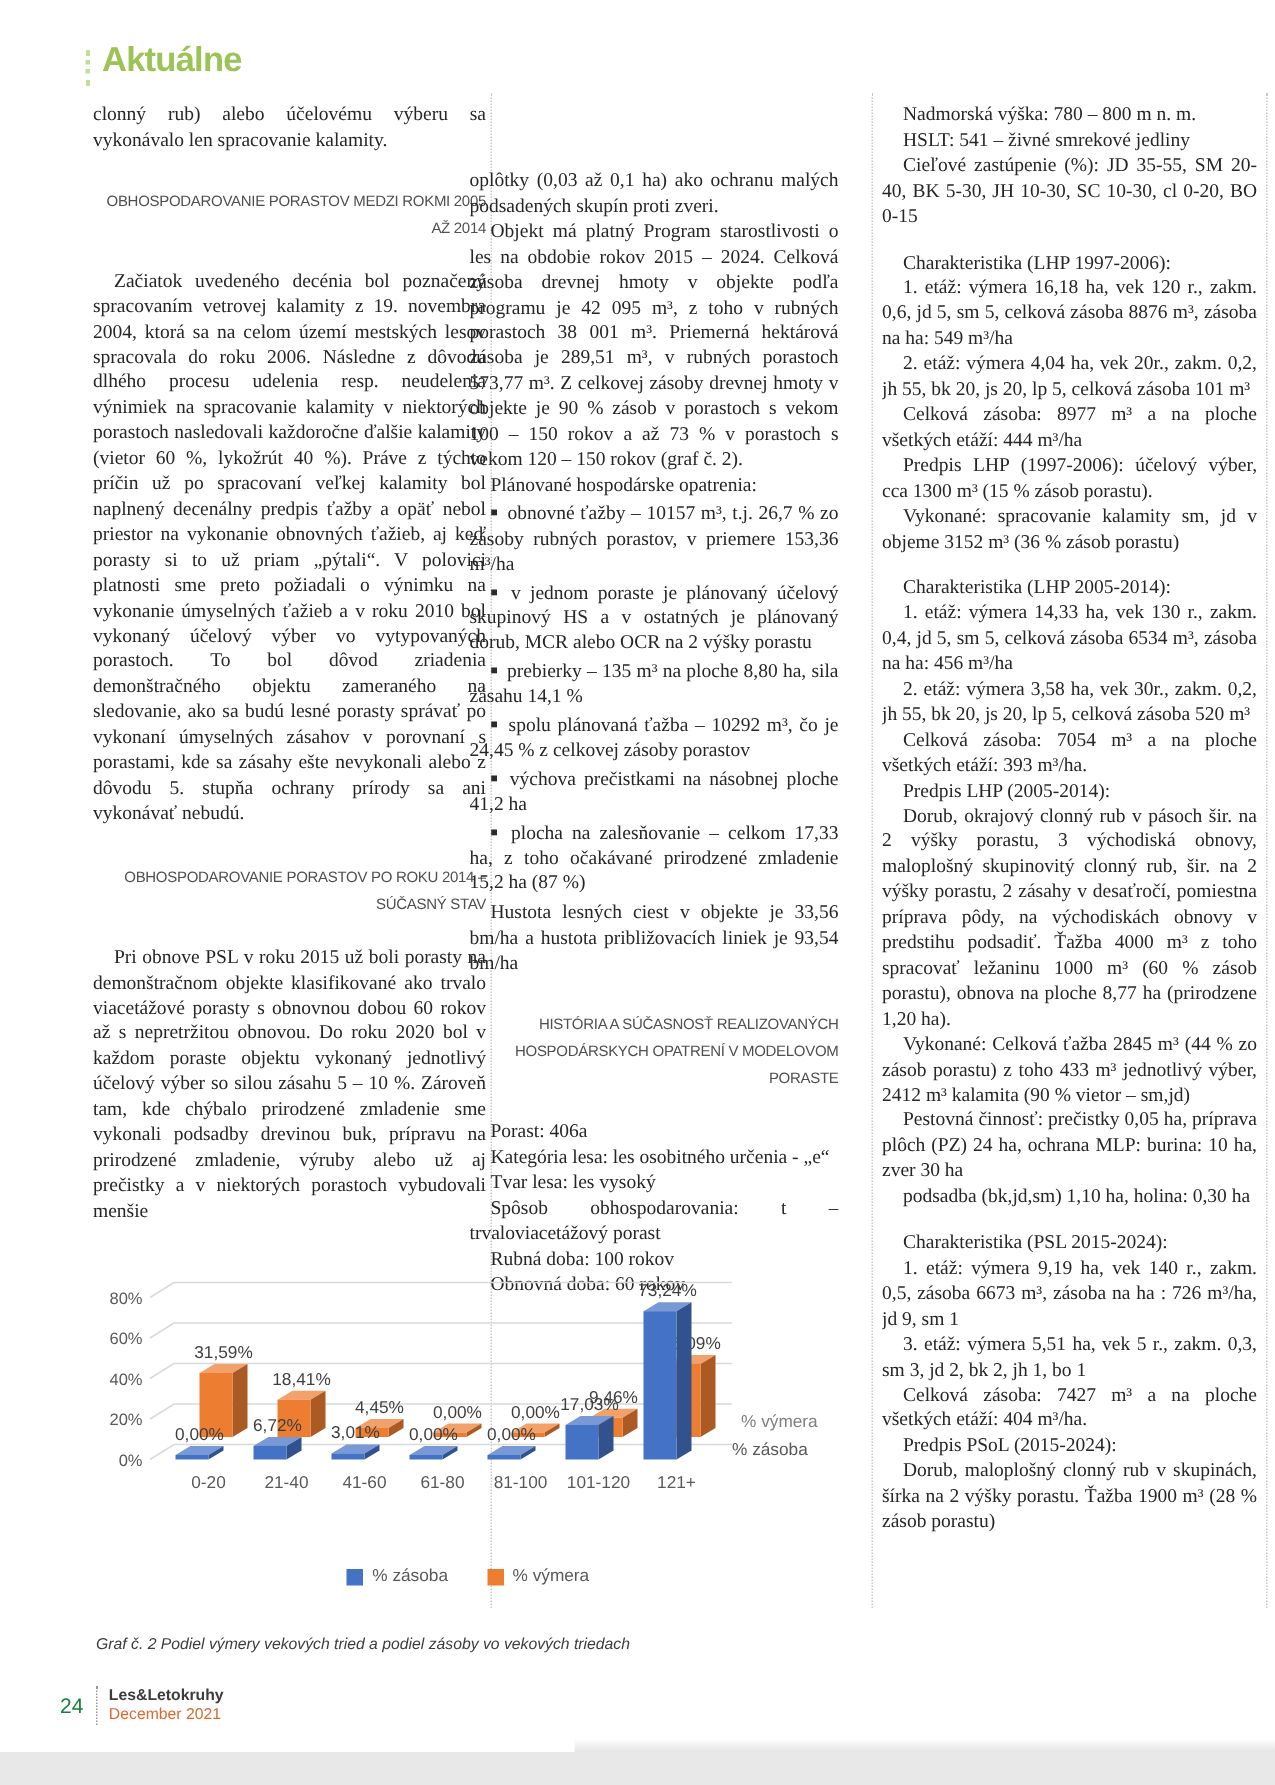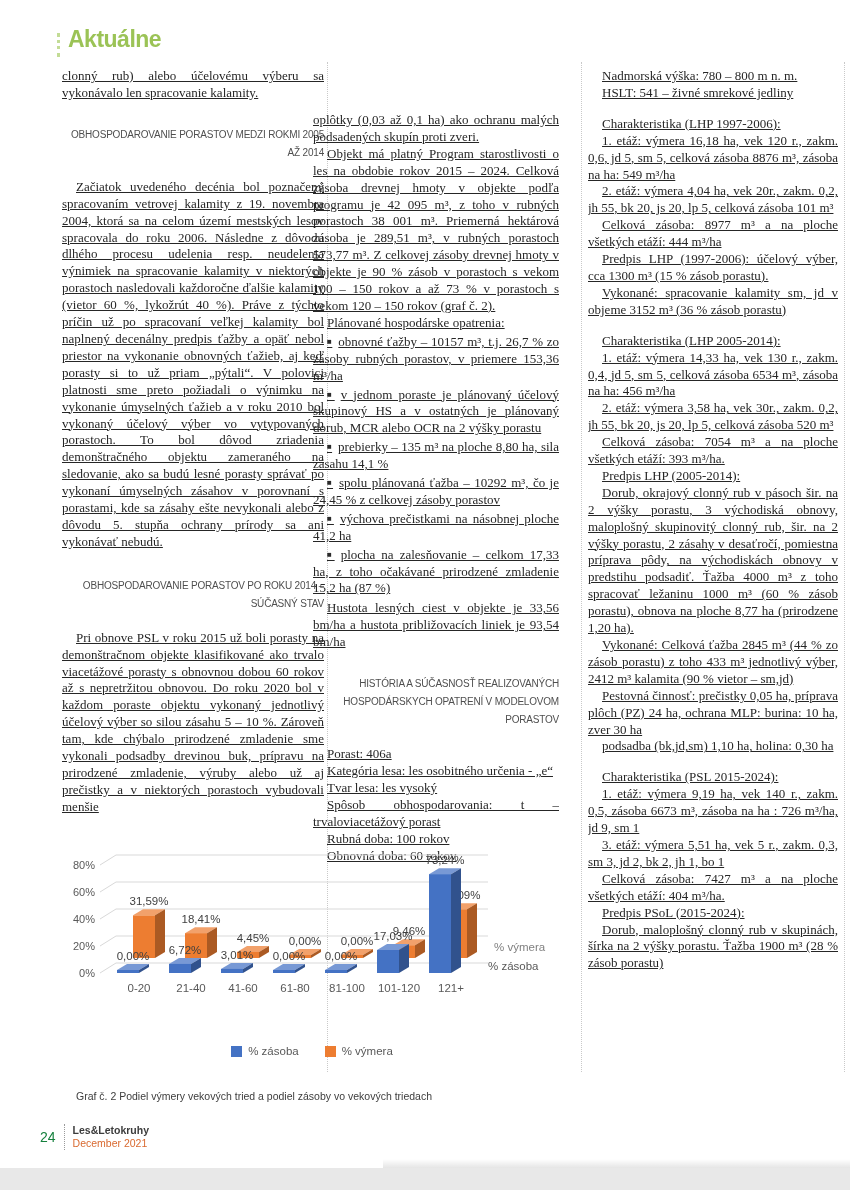--- a/index.html
+++ b/index.html
@@ -9,37 +9,37 @@
   .green-rule{position:absolute;left:57px;top:33px;height:24px;border-left:3px dotted #c3dc96;}
   .section-label{position:absolute;left:68px;top:26px;font-family:"Liberation Sans",sans-serif;
         font-weight:700;font-size:23px;letter-spacing:-0.5px;color:#9bc356;}
   
   .col{position:absolute;top:68px;font-size:13px;line-height:16.9px;text-align:justify;overflow:hidden;}
   .col1{left:62px;width:262px;height:780px;}
   .col2{left:313px;width:246px;height:762px;margin-top:44px;}
   .col3{left:588px;width:250px;height:1052px;}
   .gutter{position:absolute;top:62px;height:1010px;border-left:1px dotted #c9c9c9;}
   .g1{left:327px;} .g2{left:581px;} .g3{left:844px;}
-  p{margin:0;text-decoration:underline;}
+  p{margin:0;}
   p.ind{text-indent:14px;}
   .subhead{font-family:"Liberation Sans",sans-serif;font-weight:400;font-size:10px;
         line-height:18px;letter-spacing:-0.2px;color:#4f4f4f;text-align:right;margin:24px 0 17px 0;}
   .mt{margin-top:26px;}
   .bullet{margin:2px 0;}
   .sq{font-size:8px;vertical-align:2px;margin-right:6px;color:#2b2b2b;}
   .gap{margin-top:14px;}
   
   .chart-wrap{position:absolute;left:56px;top:820px;width:512px;font-family:"Liberation Sans",sans-serif;}
   .chart-wrap svg{display:block;}
   .legend{display:flex;justify-content:center;gap:26px;margin-top:40px;
         font-size:11.5px;color:#595959;align-items:center;}
   .legend .item{display:flex;align-items:center;gap:6px;}
   .legend .swatch{width:11px;height:11px;display:inline-block;}
-  .caption{position:absolute;left:76px;top:1090px;font-family:"Liberation Sans",sans-serif;
-        font-size:10.5px;color:#3d3d3d;}
+  .caption{position:absolute;left:64px;top:1090px;font-family:"Liberation Sans",sans-serif;
+        font-style:italic;font-size:10.5px;color:#3d3d3d;}
   
   .footer{position:absolute;left:40px;top:1124px;display:flex;align-items:center;
         font-family:"Liberation Sans",sans-serif;}
   .pageno{font-size:14px;color:#15803d;margin-right:8px;}
   .fsep{border-left:1px dotted #9a9a9a;height:26px;margin-right:8px;}
   .mag{font-size:10.5px;font-weight:700;color:#3c3c3c;line-height:13px;}
   .issue{font-size:10.5px;font-weight:400;color:#d9692f;line-height:13px;}
   .scan-shadow{position:absolute;right:0;bottom:0;width:55%;height:9px;
         background:linear-gradient(to top,rgba(0,0,0,0.10),rgba(0,0,0,0));}
 </style>
@@ -75,21 +75,21 @@
 
         <p class="ind bullet"><span class="sq">■</span><span>prebierky – 135 m³ na ploche 8,80 ha, sila zásahu 14,1 %</span></p>
 
         <p class="ind bullet"><span class="sq">■</span><span>spolu plánovaná ťažba – 10292 m³, čo je 24,45 % z celkovej zásoby porastov</span></p>
 
         <p class="ind bullet"><span class="sq">■</span><span>výchova prečistkami na násobnej ploche 41,2 ha</span></p>
 
         <p class="ind bullet"><span class="sq">■</span><span>plocha na zalesňovanie – celkom 17,33 ha, z toho očakávané prirodzené zmladenie 15,2 ha (87 %)</span></p>
       </div>
     <p class="ind" style="margin-top:3px">Hustota lesných ciest v objekte je 33,56 bm/ha a hustota približovacích liniek je 93,54 bm/ha</p>
-    <h3 class="subhead">HISTÓRIA A SÚČASNOSŤ REALIZOVANÝCH HOSPODÁRSKYCH OPATRENÍ V MODELOVOM PORASTOV</h3>
+    <h3 class="subhead">HISTÓRIA A SÚČASNOSŤ REALIZOVANÝCH HOSPODÁRSKYCH OPATRENÍ V MODELOVOM PORASTE</h3>
     <div>
 
         <p class="ind">Porast: 406a</p>
 
         <p class="ind">Kategória lesa: les osobitného určenia - „e“</p>
 
         <p class="ind">Tvar lesa: les vysoký</p>
 
         <p class="ind">Spôsob obhospodarovania: t – trvaloviacetážový porast</p>
 
@@ -100,20 +100,21 @@
       </div>
   </div>
 
   <div class="col col3">
     <div>
 
         <p class="ind">Nadmorská výška: 780 – 800 m n. m.</p>
 
         <p class="ind">HSLT: 541 – živné smrekové jedliny</p>
 
+        <p class="ind">Cieľové zastúpenie (%): JD 35-55, SM 20-40, BK 5-30, JH 10-30, SC 10-30, cl 0-20, BO 0-15</p>
 
         <p class="ind gap">Charakteristika (LHP 1997-2006):</p>
 
         <p class="ind">1. etáž: výmera 16,18 ha, vek 120 r., zakm. 0,6, jd 5, sm 5, celková zásoba 8876 m³, zásoba na ha: 549 m³/ha</p>
 
         <p class="ind">2. etáž: výmera 4,04 ha, vek 20r., zakm. 0,2, jh 55, bk 20, js 20, lp 5, celková zásoba 101 m³</p>
 
         <p class="ind">Celková zásoba: 8977 m³ a na ploche všetkých etáží: 444 m³/ha</p>
 
         <p class="ind">Predpis LHP (1997-2006): účelový výber, cca 1300 m³ (15 % zásob porastu).</p>

